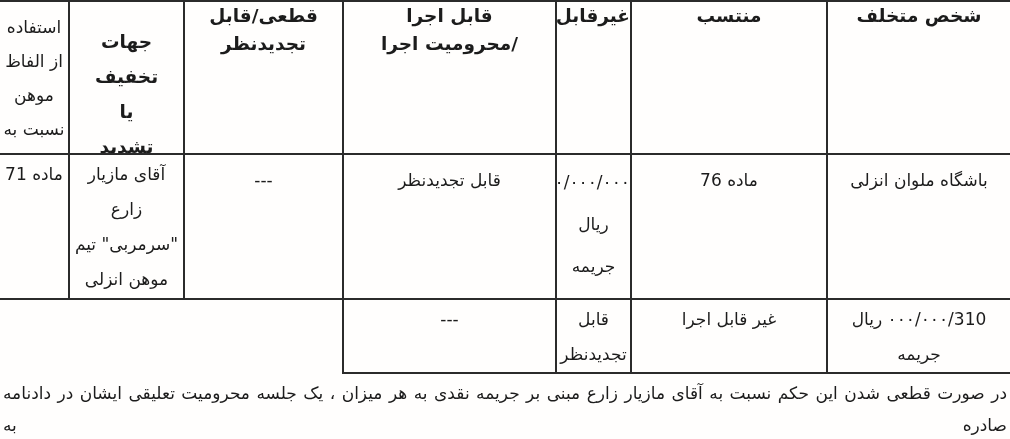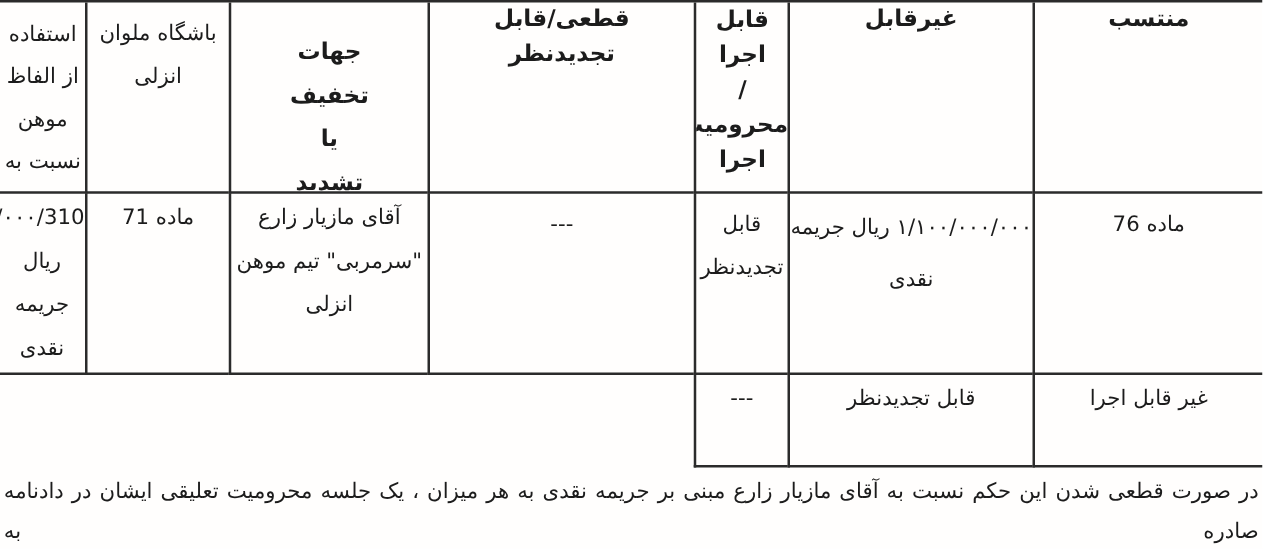--- a/index.html
+++ b/index.html
@@ -48,36 +48,37 @@
   }
   .f1 { text-align: justify; text-align-last: justify; }
 </style>
 </head>
 <body>
 
 <div class="page">
 
   <div class="grid">
 
+    <div class="cell hd">شخص متخلف</div>
     <div class="cell hd">منتسب</div>
     <div class="cell hd">غیرقابل</div>
     <div class="cell hd">قابل اجرا
 /محرومیت اجرا</div>
     <div class="cell hd">قطعی/قابل
 تجدیدنظر</div>
     <div class="cell hd mit">جهات
 تخفیف
 یا
 تشدید</div>
 
-    <div class="cell r1">باشگاه ملوان انزلی</div>
     <div class="cell r1">استفاده از الفاظ موهن
 نسبت به داور مسابقه و
 استفاده از مواد آتشزا
 توسط تماشاگران منتسب</div>
+    <div class="cell r1">باشگاه ملوان انزلی</div>
     <div class="cell r1">ماده 76</div>
     <div class="cell r1 pen">١/١٠٠/٠٠٠/٠٠٠ ریال جریمه
 نقدی</div>
     <div class="cell r1">قابل تجدیدنظر</div>
     <div class="cell r1">---</div>
 
     <div class="cell r2">آقای مازیار زارع
 "سرمربی" تیم موهن انزلی</div>
     <div class="cell r2">ماده 71</div>
     <div class="cell r2">310/٠٠٠/٠٠٠ ریال جریمه

